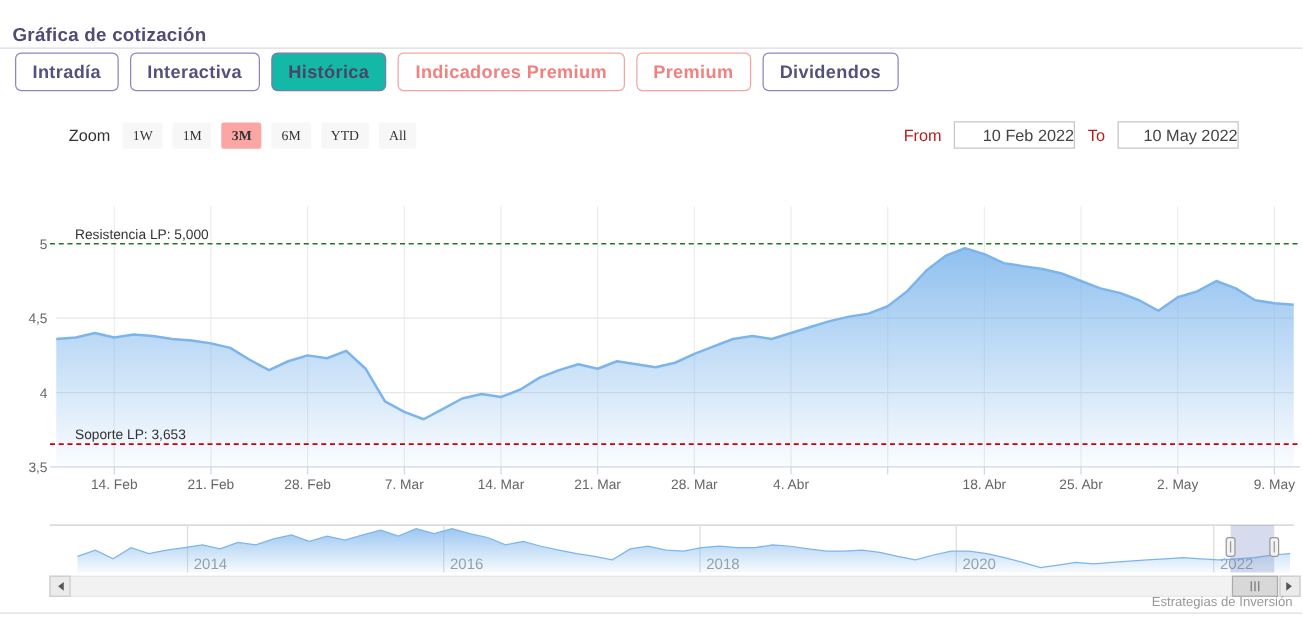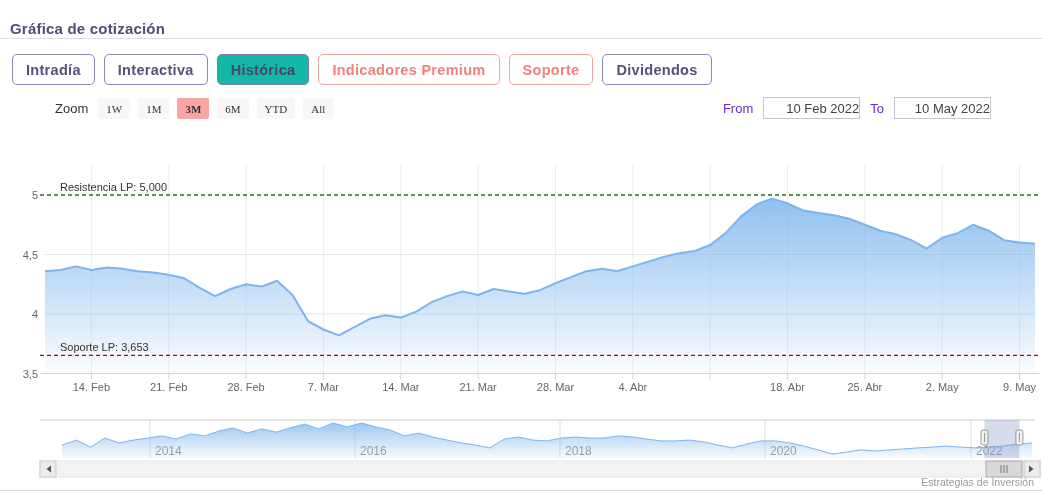--- a/index.html
+++ b/index.html
@@ -5,57 +5,57 @@
   * { box-sizing: border-box; margin: 0; padding: 0; }
   html,body { width:1042px; height:502px; background:#fff;
     font-family:"Liberation Sans", sans-serif; overflow:hidden; }
   .panel { position:relative; width:1042px; height:502px; background:#fff; }
 
   .panel-header { position:absolute; top:14px; left:0; width:1042px; height:25px;
     border-bottom:1px solid #dcdce3; }
   .panel-header h2 { margin:6px 0 0 10px; font-size:15px; font-weight:bold;
     color:#514b76; letter-spacing:.2px; }
 
-  .tabs { position:absolute; top:54px; left:12px; display:flex; gap:9px; }
+  .tabs { position:absolute; top:42px; left:12px; display:flex; gap:9px; }
   .tab { display:inline-block; background:#fff; border:1.5px solid #8d87bd; border-radius:5px;
     padding:7px 13px 6px; font-family:inherit; font-size:14.5px; font-weight:bold;
     color:#55517b; letter-spacing:.3px; cursor:pointer; }
   .tab.red { color:#f0817f; border-color:#f3a5a5; }
   .tab.active { background:#14b8a6; border-color:#7d77ad; color:#4a4566; }
 
   .toolbar { position:absolute; top:96px; left:55px; width:936px; height:24px;
     display:flex; align-items:center; }
   .zoom-label { font-size:13px; color:#333; margin-right:10px; }
   .zbtn { background:#f7f7f7; border:none; border-radius:2px; padding:5px 8px 4px;
     font-family:Liberation Serif, serif; font-size:11px; color:#333; margin-right:8px; cursor:pointer; }
   .zbtn.active { background:#fca5a5; font-weight:bold; }
   .spacer { flex:1; }
   .range-group { display:flex; align-items:center; gap:10px; }
-  .range-group label { font-size:13px; color:#6d28d9; }
+  .range-group label { font-size:13px; color:#b91c1c; }
   .range-group input { width:97px; height:22px; border:1px solid #c6c6c6;
     text-align:right; font-family:inherit; font-size:13px; color:#444; background:#fff; }
 
   #chart-svg { position:absolute; top:0; left:0; }
   .credits { position:absolute; top:476px; right:8px; font-size:10.5px; color:#999; }
 </style>
 </head>
 <body>
 
 <div class="panel">
 
   <div class="panel-header">
     <h2>Gráfica de cotización</h2>
   </div>
 
   <div class="tabs" id="tabs">
       <button class="tab purple">Intradía</button>
       <button class="tab purple">Interactiva</button>
       <button class="tab purple active">Histórica</button>
       <button class="tab red">Indicadores Premium</button>
-      <button class="tab red">Soporte</button>
+      <button class="tab red">Premium</button>
       <button class="tab purple">Dividendos</button>
     </div>
 
   <div class="toolbar">
     <span class="zoom-label">Zoom</span>
     <span id="zoom-buttons"><button class="zbtn">1W</button><button class="zbtn">1M</button><button class="zbtn active">3M</button><button class="zbtn">6M</button><button class="zbtn">YTD</button><button class="zbtn">All</button></span>
     <span class="spacer"></span>
     <span class="range-group">
       <label>From</label>
       <input type="text" value="10 Feb 2022" style="">

